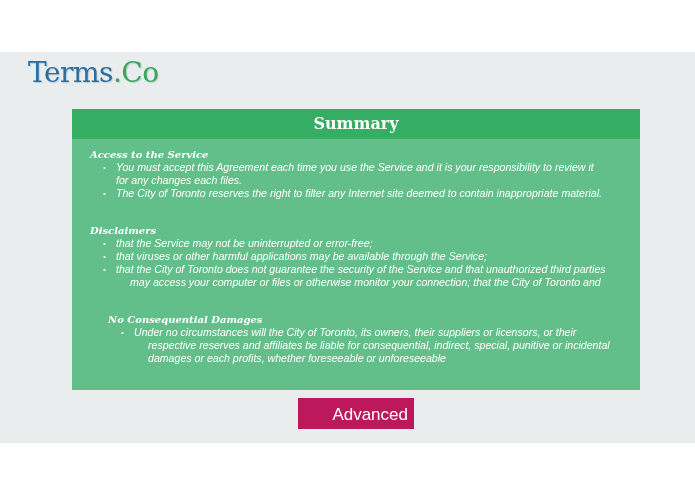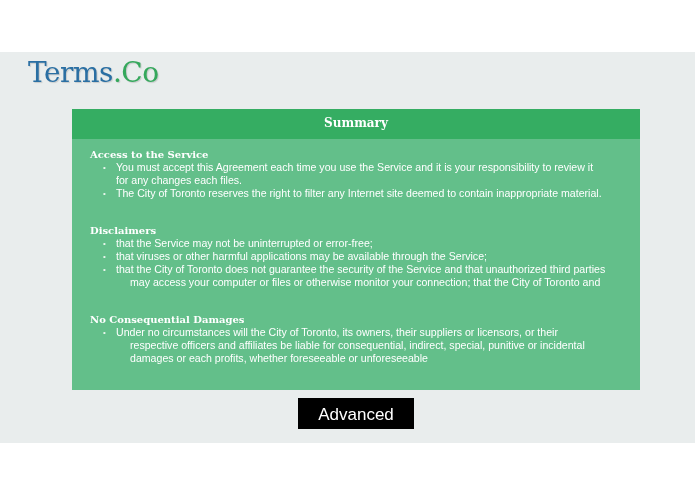--- a/index.html
+++ b/index.html
@@ -17,38 +17,38 @@
       color: #2a6fa3; text-shadow: 1px 1px 1px rgba(0,0,0,0.15);
     }
     .logo .co { color: #35a85c; }
     .panel {
       position: absolute; left: 72px; top: 109px; width: 568px; height: 281px;
       background: #63bf8a;
     }
     .panel-header {
       height: 30px; background: #35ad62; color: #fff;
       text-align: center; font-family: "DejaVu Serif", serif; font-weight: bold;
-      font-size: 12px; line-height: 29px;
+      font-size: 16px; line-height: 29px;
     }
     .panel-body { padding: 9px 18px 0 18px; color: #fff; font-size: 10.6px; line-height: 13px; }
-    .section { margin-bottom: 24px; }
+    .section { margin-bottom: 24px; font-style: italic; }
     .section.last { margin-bottom: 0; }
     .section-title {
       font-family: "DejaVu Serif", serif; font-weight: bold; font-size: 10px; line-height: 13px;
     }
     ul { list-style: none; margin: 0; padding: 0 0 0 26px; }
     li { position: relative; padding-left: 0; }
     li::before {
       content: "\2022"; position: absolute; left: -13px; top: 0; font-size: 8px; color: #eaf6ee;
     }
     li .cont { display: block; padding-left: 14px; }
     .adv-btn {
       position: absolute; left: 298px; top: 398px; width: 116px; height: 31px;
-      background: #000000; color: #fff; border: none; font-size: 17px;
-      font-family: "Liberation Sans", sans-serif; line-height: 31px; text-align: center;
+      background: #be185d; color: #fff; border: none; font-size: 17px;
+      font-family: "Liberation Sans", sans-serif; line-height: 31px; text-align: right;
       cursor: pointer;
     }
   </style>
 </head>
 <body>
 
 <div class="band"></div>
 
 <div class="logo"><span>Terms</span><span class="co">.</span><span class="co">Co</span></div>
 
@@ -66,23 +66,23 @@
 
     <div class="section">
       <div class="section-title">Disclaimers</div>
       <ul>
         <li><span>that the Service may not be uninterrupted or error-free;</span></li>
         <li><span>that viruses or other harmful applications may be available through the Service;</span></li>
         <li><span>that the City of Toronto does not guarantee the security of the Service and that unauthorized third parties</span><span class="cont">may access your computer or files or otherwise monitor your connection; that the City of Toronto and</span></li>
       </ul>
     </div>
 
-    <div class="section last" style="margin-top:12px;">
+    <div class="section last" style="margin-top:12px;margin-left:18px;">
       <div class="section-title">No Consequential Damages</div>
       <ul>
-        <li><span>Under no circumstances will the City of Toronto, its owners, their suppliers or licensors, or their</span><span class="cont">respective officers and affiliates be liable for consequential, indirect, special, punitive or incidental</span><span class="cont">damages or each profits, whether foreseeable or unforeseeable</span></li>
+        <li><span>Under no circumstances will the City of Toronto, its owners, their suppliers or licensors, or their</span><span class="cont">respective reserves and affiliates be liable for consequential, indirect, special, punitive or incidental</span><span class="cont">damages or each profits, whether foreseeable or unforeseeable</span></li>
       </ul>
     </div>
 
   </div>
 </div>
 
 <button class="adv-btn">Advanced</button>
 
 </body></html>

